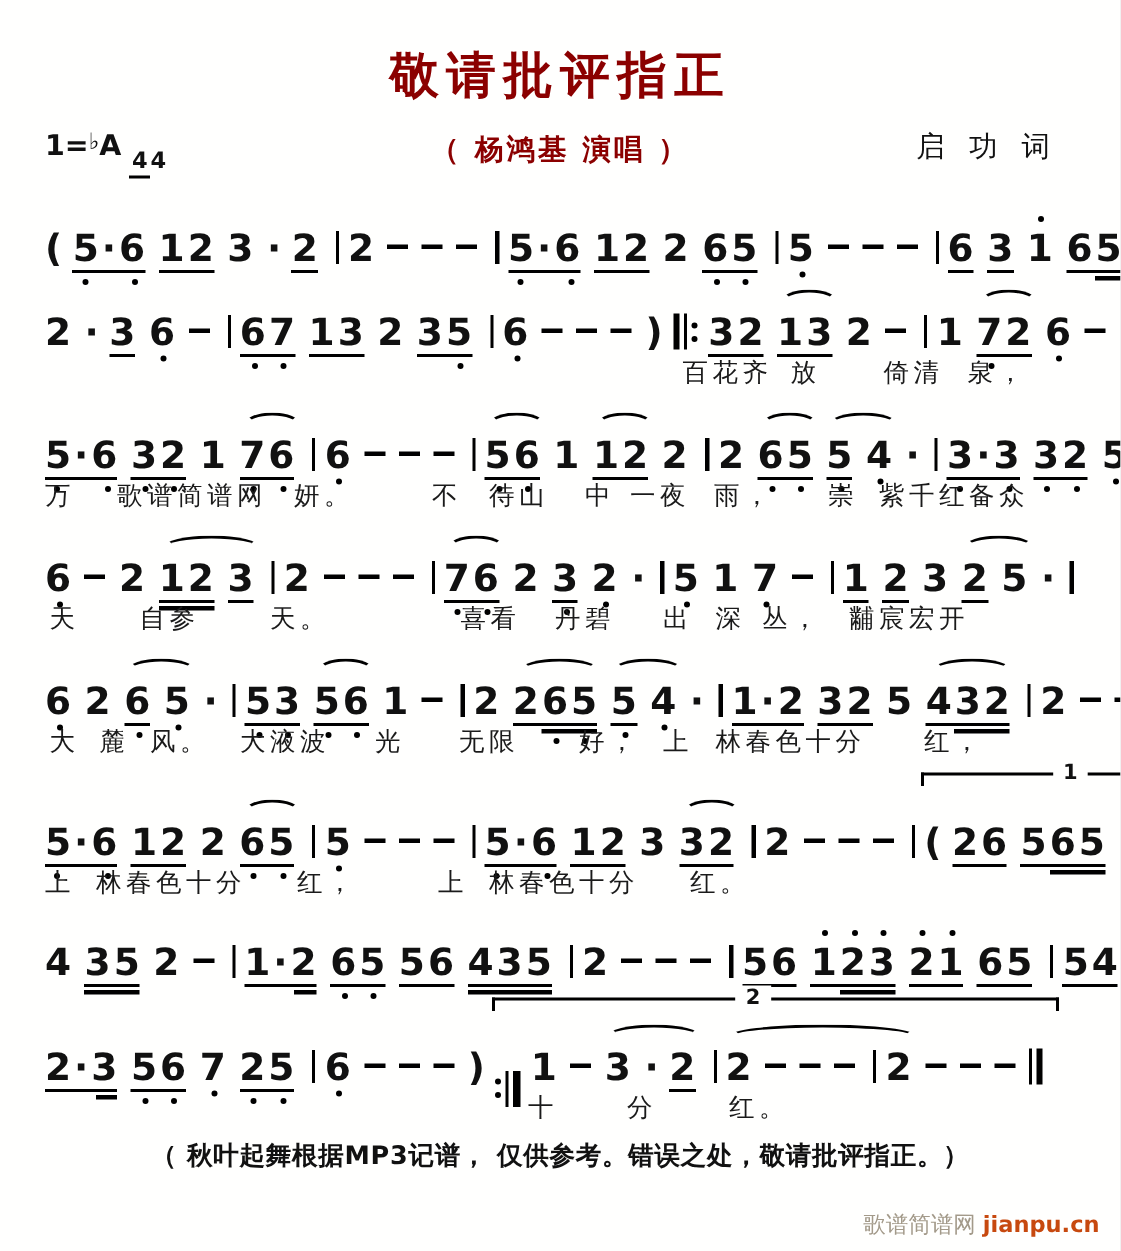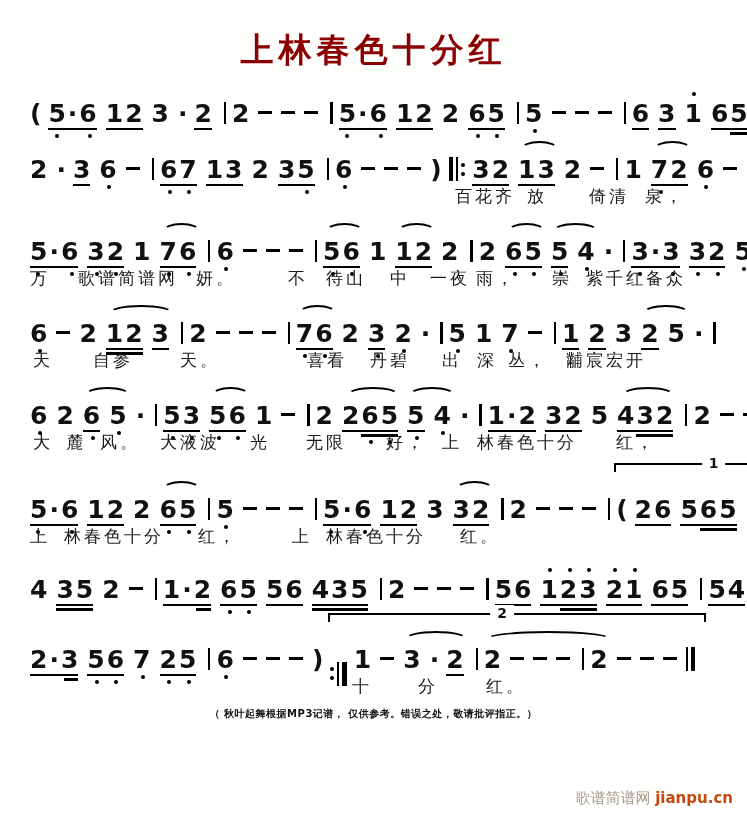--- a/index.html
+++ b/index.html
@@ -49,32 +49,38 @@
   .rdots i { width:4px; height:4px; border-radius:50%; background:#000; margin:2.5px 0; }
   .arc { position:absolute; height:12px; border:2.2px solid transparent;
          border-top:2.2px solid #000; border-radius:50%; }
   .volta { position:absolute; height:7px; border-top:2px solid #000;
            border-left:2px solid #000; border-right:2px solid #000; }
   .volta-label { position:absolute; top:-10px; left:46%; transform:translateX(-50%);
                  background:#fffffe; padding:0 7px; font-size:14px; font-weight:bold; }
   .lyric { position:absolute; font-size:17px; letter-spacing:3px; color:#1a1a1a;
            font-family:"DejaVu Serif", serif; white-space:nowrap; }
   
-  .footer-note { text-align:center; font-size:10px; font-weight:bold; letter-spacing:0.5px; margin-top:2px; }
-  .site { position:absolute; right:14px; bottom:26px; font-size:15px; }
+  .footer-note { text-align:center; font-size:17px; font-weight:bold; letter-spacing:0.5px; margin-top:2px; }
+  .site { position:absolute; right:14px; bottom:8px; font-size:15px; }
   .site-name { color:#a39a8a; }
   .site-url  { color:#c7490f; font-weight:bold; }
 </style>
 </head>
 <body>
 
 <div class="page">
 
-  <div class="title">上林春色十分红</div>
+  <div class="title">敬请批评指正</div>
 
+  <div class="meta-row">
+    <div class="keysig"><span>1=</span><span class="flat">♭</span><span>A</span><span class="frac"><span class="ftop">4</span><span>4</span></span>
+    </div>
+    <div class="singer">（ 杨鸿基 演唱 ）</div>
+    <div class="lyricist">启  功  词</div>
+  </div>
 
 
   <div id="score">
       <div class="music-line">
         <div class="cells"><span class="cell paren">(</span><span class="cell note"><span class="ntext">5·6</span><i class="ul l1"></i><i class="ldot" style="left: 16.6667%; bottom: -11.5px;"></i><i class="ldot" style="left: 83.3333%; bottom: -11.5px;"></i></span><span class="cell note"><span class="ntext">12</span><i class="ul l1"></i></span><span class="cell note"><span class="ntext">3</span></span><span class="cell augdot">·</span><span class="cell note"><span class="ntext">2</span><i class="ul l1"></i></span><span class="cell bar"></span><span class="cell note"><span class="ntext">2</span></span><span class="cell dash"></span><span class="cell dash"></span><span class="cell dash"></span><span class="cell bar"></span><span class="cell note"><span class="ntext">5·6</span><i class="ul l1"></i><i class="ldot" style="left: 16.6667%; bottom: -11.5px;"></i><i class="ldot" style="left: 83.3333%; bottom: -11.5px;"></i></span><span class="cell note"><span class="ntext">12</span><i class="ul l1"></i></span><span class="cell note"><span class="ntext">2</span></span><span class="cell note"><span class="ntext">65</span><i class="ul l1"></i><i class="ldot" style="left: 25%; bottom: -11.5px;"></i><i class="ldot" style="left: 75%; bottom: -11.5px;"></i></span><span class="cell bar"></span><span class="cell note"><span class="ntext">5</span><i class="ldot" style="left: 50%; bottom: -7px;"></i></span><span class="cell dash"></span><span class="cell dash"></span><span class="cell dash"></span><span class="cell bar"></span><span class="cell note"><span class="ntext">6</span><i class="ul l1"></i></span><span class="cell note"><span class="ntext">3</span><i class="ul l1"></i></span><span class="cell note"><span class="ntext">1</span><i class="hdot" style="left: 50%;"></i></span><span class="cell note"><span class="ntext">656</span><i class="ul l1"></i><i class="ul l2" style="left: 33.3333%;"></i></span></div>
       </div>
       <div class="music-line has-lyrics">
         <div class="cells"><span class="cell note"><span class="ntext">2</span></span><span class="cell augdot">·</span><span class="cell note"><span class="ntext">3</span><i class="ul l1"></i></span><span class="cell note"><span class="ntext">6</span><i class="ldot" style="left: 50%; bottom: -7px;"></i></span><span class="cell dash"></span><span class="cell bar"></span><span class="cell note"><span class="ntext">67</span><i class="ul l1"></i><i class="ldot" style="left: 25%; bottom: -11.5px;"></i><i class="ldot" style="left: 75%; bottom: -11.5px;"></i></span><span class="cell note"><span class="ntext">13</span><i class="ul l1"></i></span><span class="cell note"><span class="ntext">2</span></span><span class="cell note"><span class="ntext">35</span><i class="ul l1"></i><i class="ldot" style="left: 75%; bottom: -11.5px;"></i></span><span class="cell bar"></span><span class="cell note"><span class="ntext">6</span><i class="ldot" style="left: 50%; bottom: -7px;"></i></span><span class="cell dash"></span><span class="cell dash"></span><span class="cell dash"></span><span class="cell paren">)</span><span class="cell rep">
             <span class="rbar-thick"></span>
             <span class="rbar-thin"></span>
@@ -96,21 +102,21 @@
         <div class="arc" style="left: 326.12px; width: 32.76px; top: 8px;"></div>
         <div class="arc" style="left: 398.12px; width: 32.76px; top: 8px;"></div>
         <div class="arc" style="left: 508.12px; width: 32.76px; top: 8px;"></div>
         <div class="arc" style="left: 552.52px; width: 41.96px; top: 8px;"></div>
         <span class="lyric" style="left: 30px; top: 52px;">万</span>
         <span class="lyric" style="left: 78px; top: 52px;">歌谱简谱网</span>
         <span class="lyric" style="left: 196px; top: 52px;">妍。</span>
         <span class="lyric" style="left: 288px; top: 52px;">不</span>
         <span class="lyric" style="left: 326px; top: 52px;">待山</span>
         <span class="lyric" style="left: 390px; top: 52px;">中</span>
-        <span class="lyric" style="left: 430px; top: 52px;">一夜</span>
+        <span class="lyric" style="left: 420px; top: 52px;">一夜</span>
         <span class="lyric" style="left: 476px; top: 52px;">雨，</span>
         <span class="lyric" style="left: 552px; top: 52px;">崇</span>
         <span class="lyric" style="left: 586px; top: 52px;">紫千红备众</span>
       </div>
       <div class="music-line has-lyrics">
         <div class="cells"><span class="cell note"><span class="ntext">6</span><i class="ldot" style="left: 50%; bottom: -7px;"></i></span><span class="cell dash"></span><span class="cell note"><span class="ntext">2</span></span><span class="cell note"><span class="ntext">12</span><i class="ul l1"></i><i class="ul l2"></i></span><span class="cell note"><span class="ntext">3</span><i class="ul l1"></i></span><span class="cell bar"></span><span class="cell note"><span class="ntext">2</span></span><span class="cell dash"></span><span class="cell dash"></span><span class="cell dash"></span><span class="cell bar"></span><span class="cell note"><span class="ntext">76</span><i class="ul l1"></i><i class="ldot" style="left: 25%; bottom: -11.5px;"></i><i class="ldot" style="left: 75%; bottom: -11.5px;"></i></span><span class="cell note"><span class="ntext">2</span></span><span class="cell note"><span class="ntext">3</span><i class="ul l1"></i><i class="ldot" style="left: 50%; bottom: -11.5px;"></i></span><span class="cell note"><span class="ntext">2</span><i class="ldot" style="left: 50%; bottom: -7px;"></i></span><span class="cell augdot">·</span><span class="cell bar"></span><span class="cell note"><span class="ntext">5</span><i class="ldot" style="left: 50%; bottom: -7px;"></i></span><span class="cell note"><span class="ntext">1</span></span><span class="cell note"><span class="ntext">7</span><i class="ldot" style="left: 50%; bottom: -7px;"></i></span><span class="cell dash"></span><span class="cell bar"></span><span class="cell note"><span class="ntext">1</span><i class="ul l1"></i></span><span class="cell note"><span class="ntext">2</span><i class="ul l1"></i></span><span class="cell note"><span class="ntext">3</span></span><span class="cell note"><span class="ntext">2</span><i class="ul l1"></i></span><span class="cell note"><span class="ntext">5</span></span><span class="cell augdot">·</span><span class="cell bar"></span></div>
         <div class="arc" style="left: 109.12px; width: 60.36px; top: 8px;"></div>
         <div class="arc" style="left: 299.12px; width: 32.76px; top: 8px;"></div>
         <div class="arc" style="left: 642.52px; width: 42.96px; top: 8px;"></div>
         <span class="lyric" style="left: 33px; top: 52px;">天</span>

